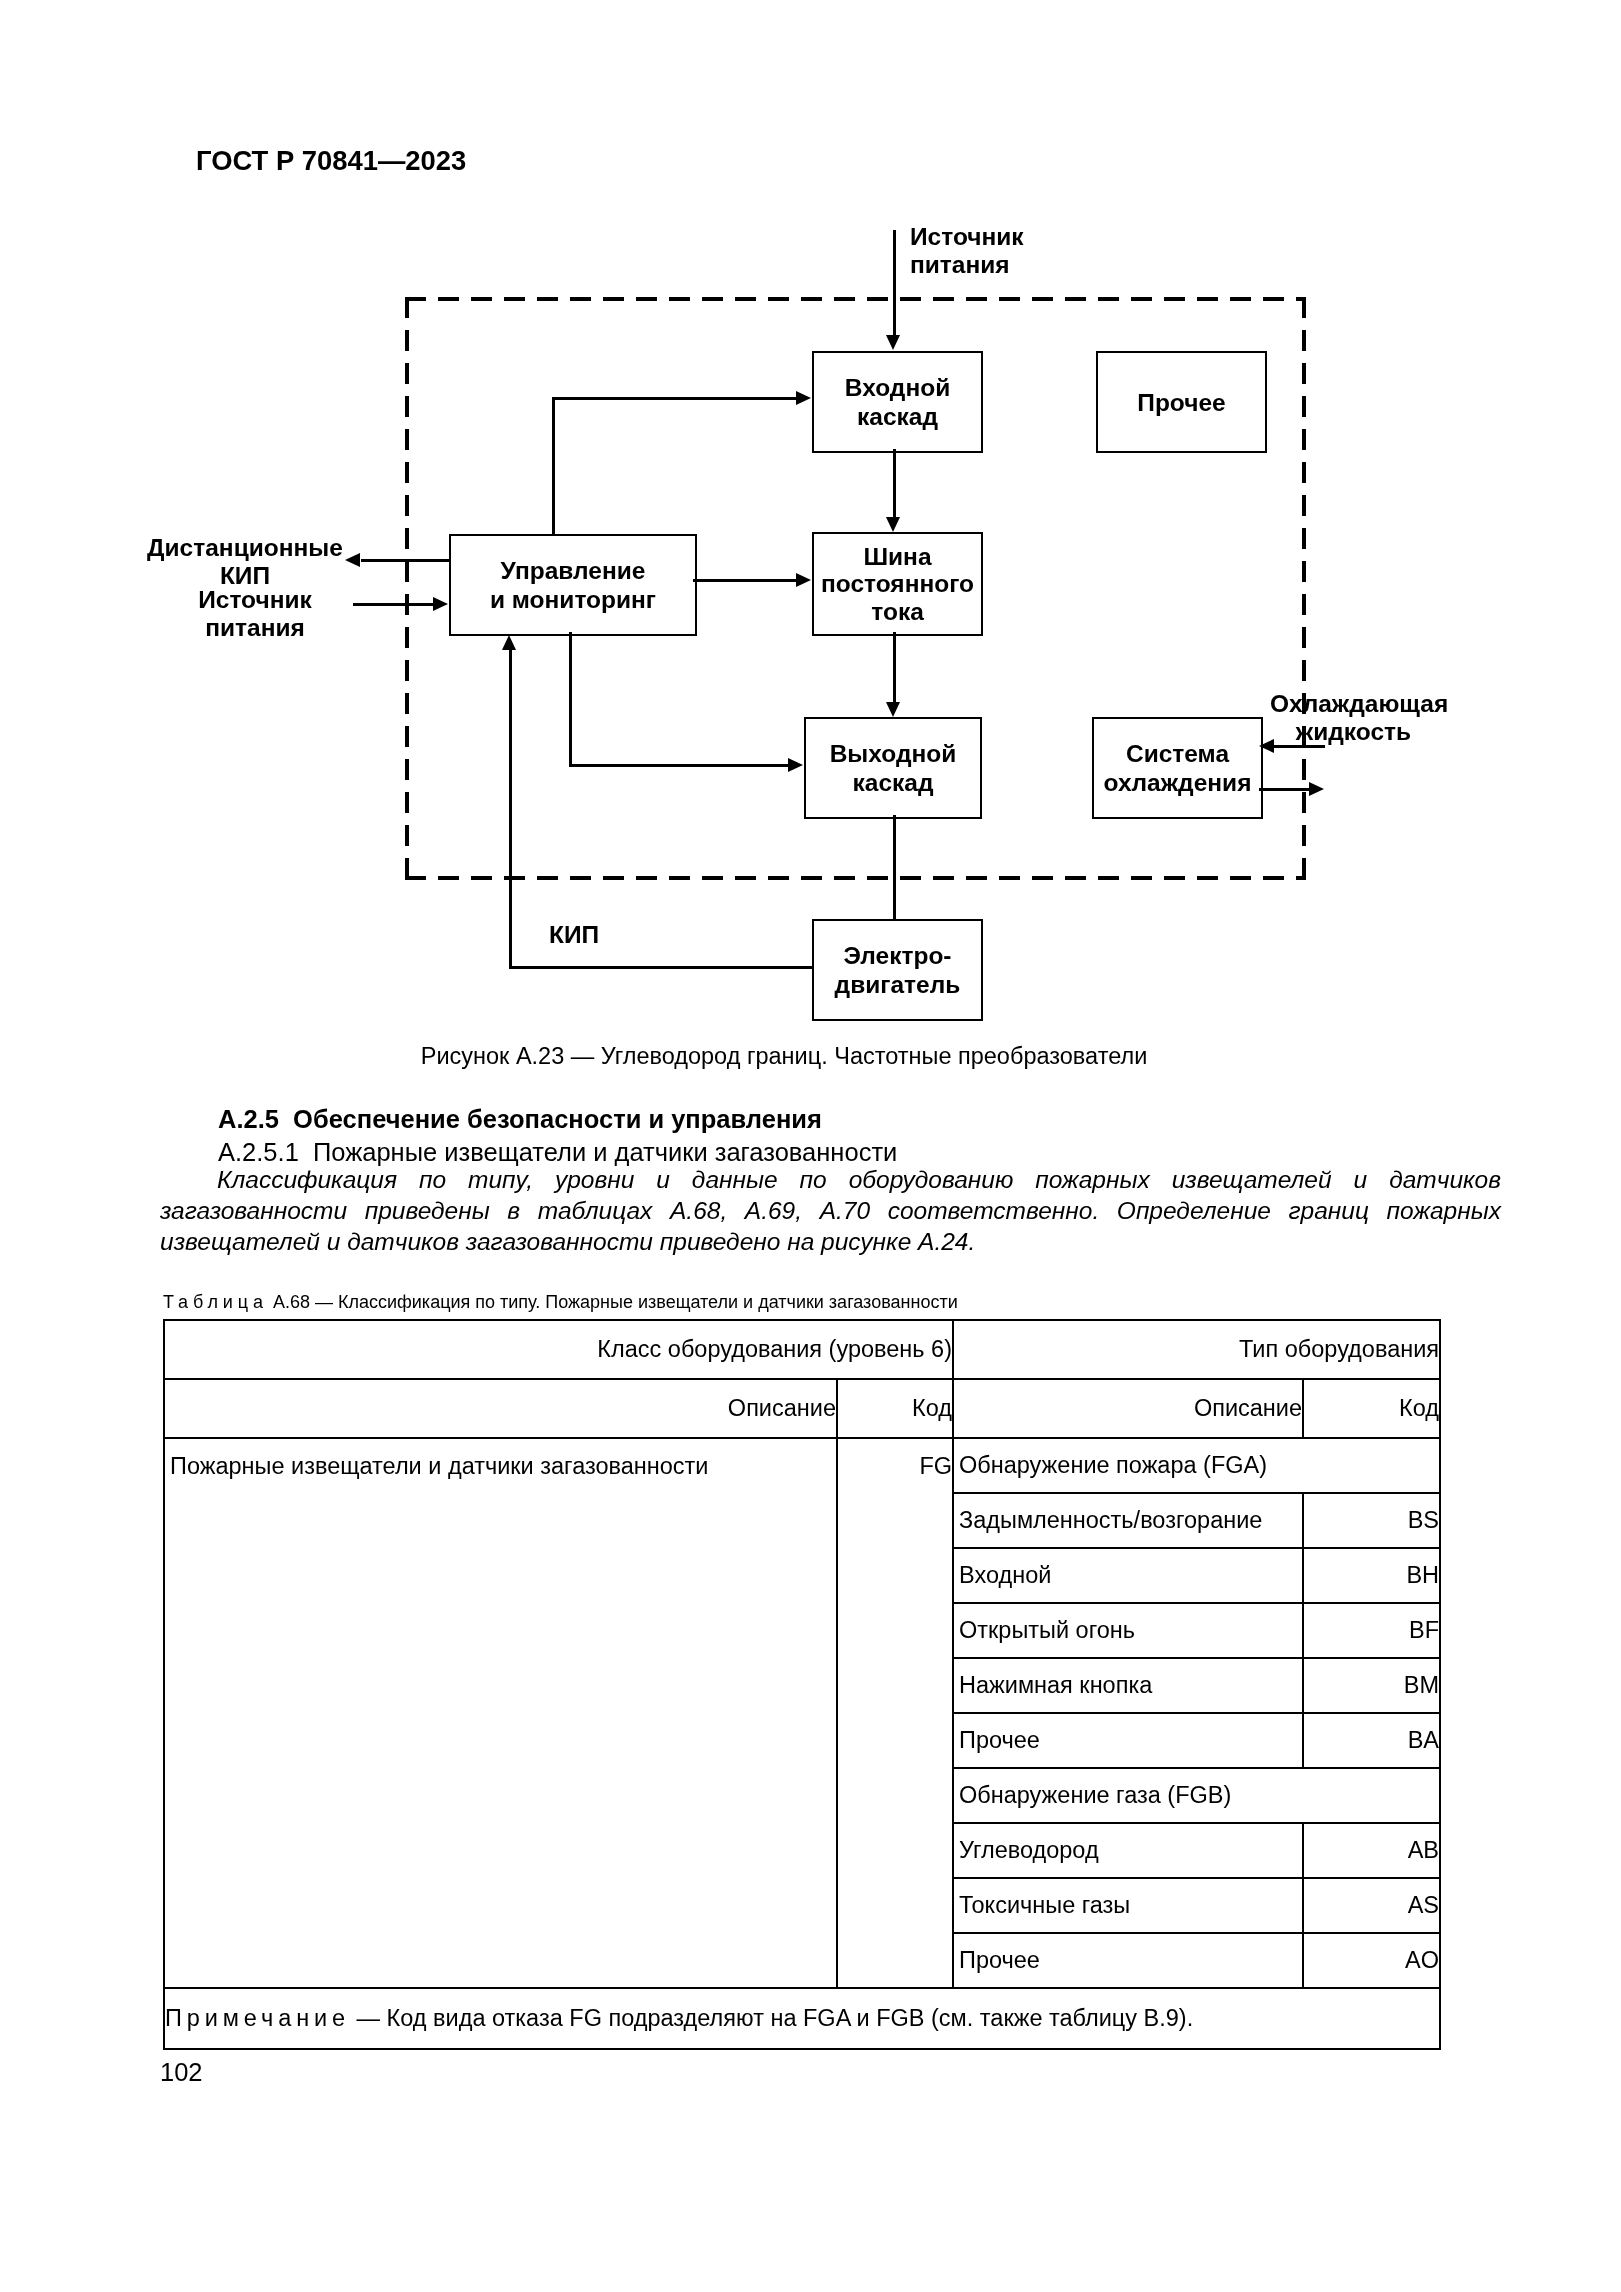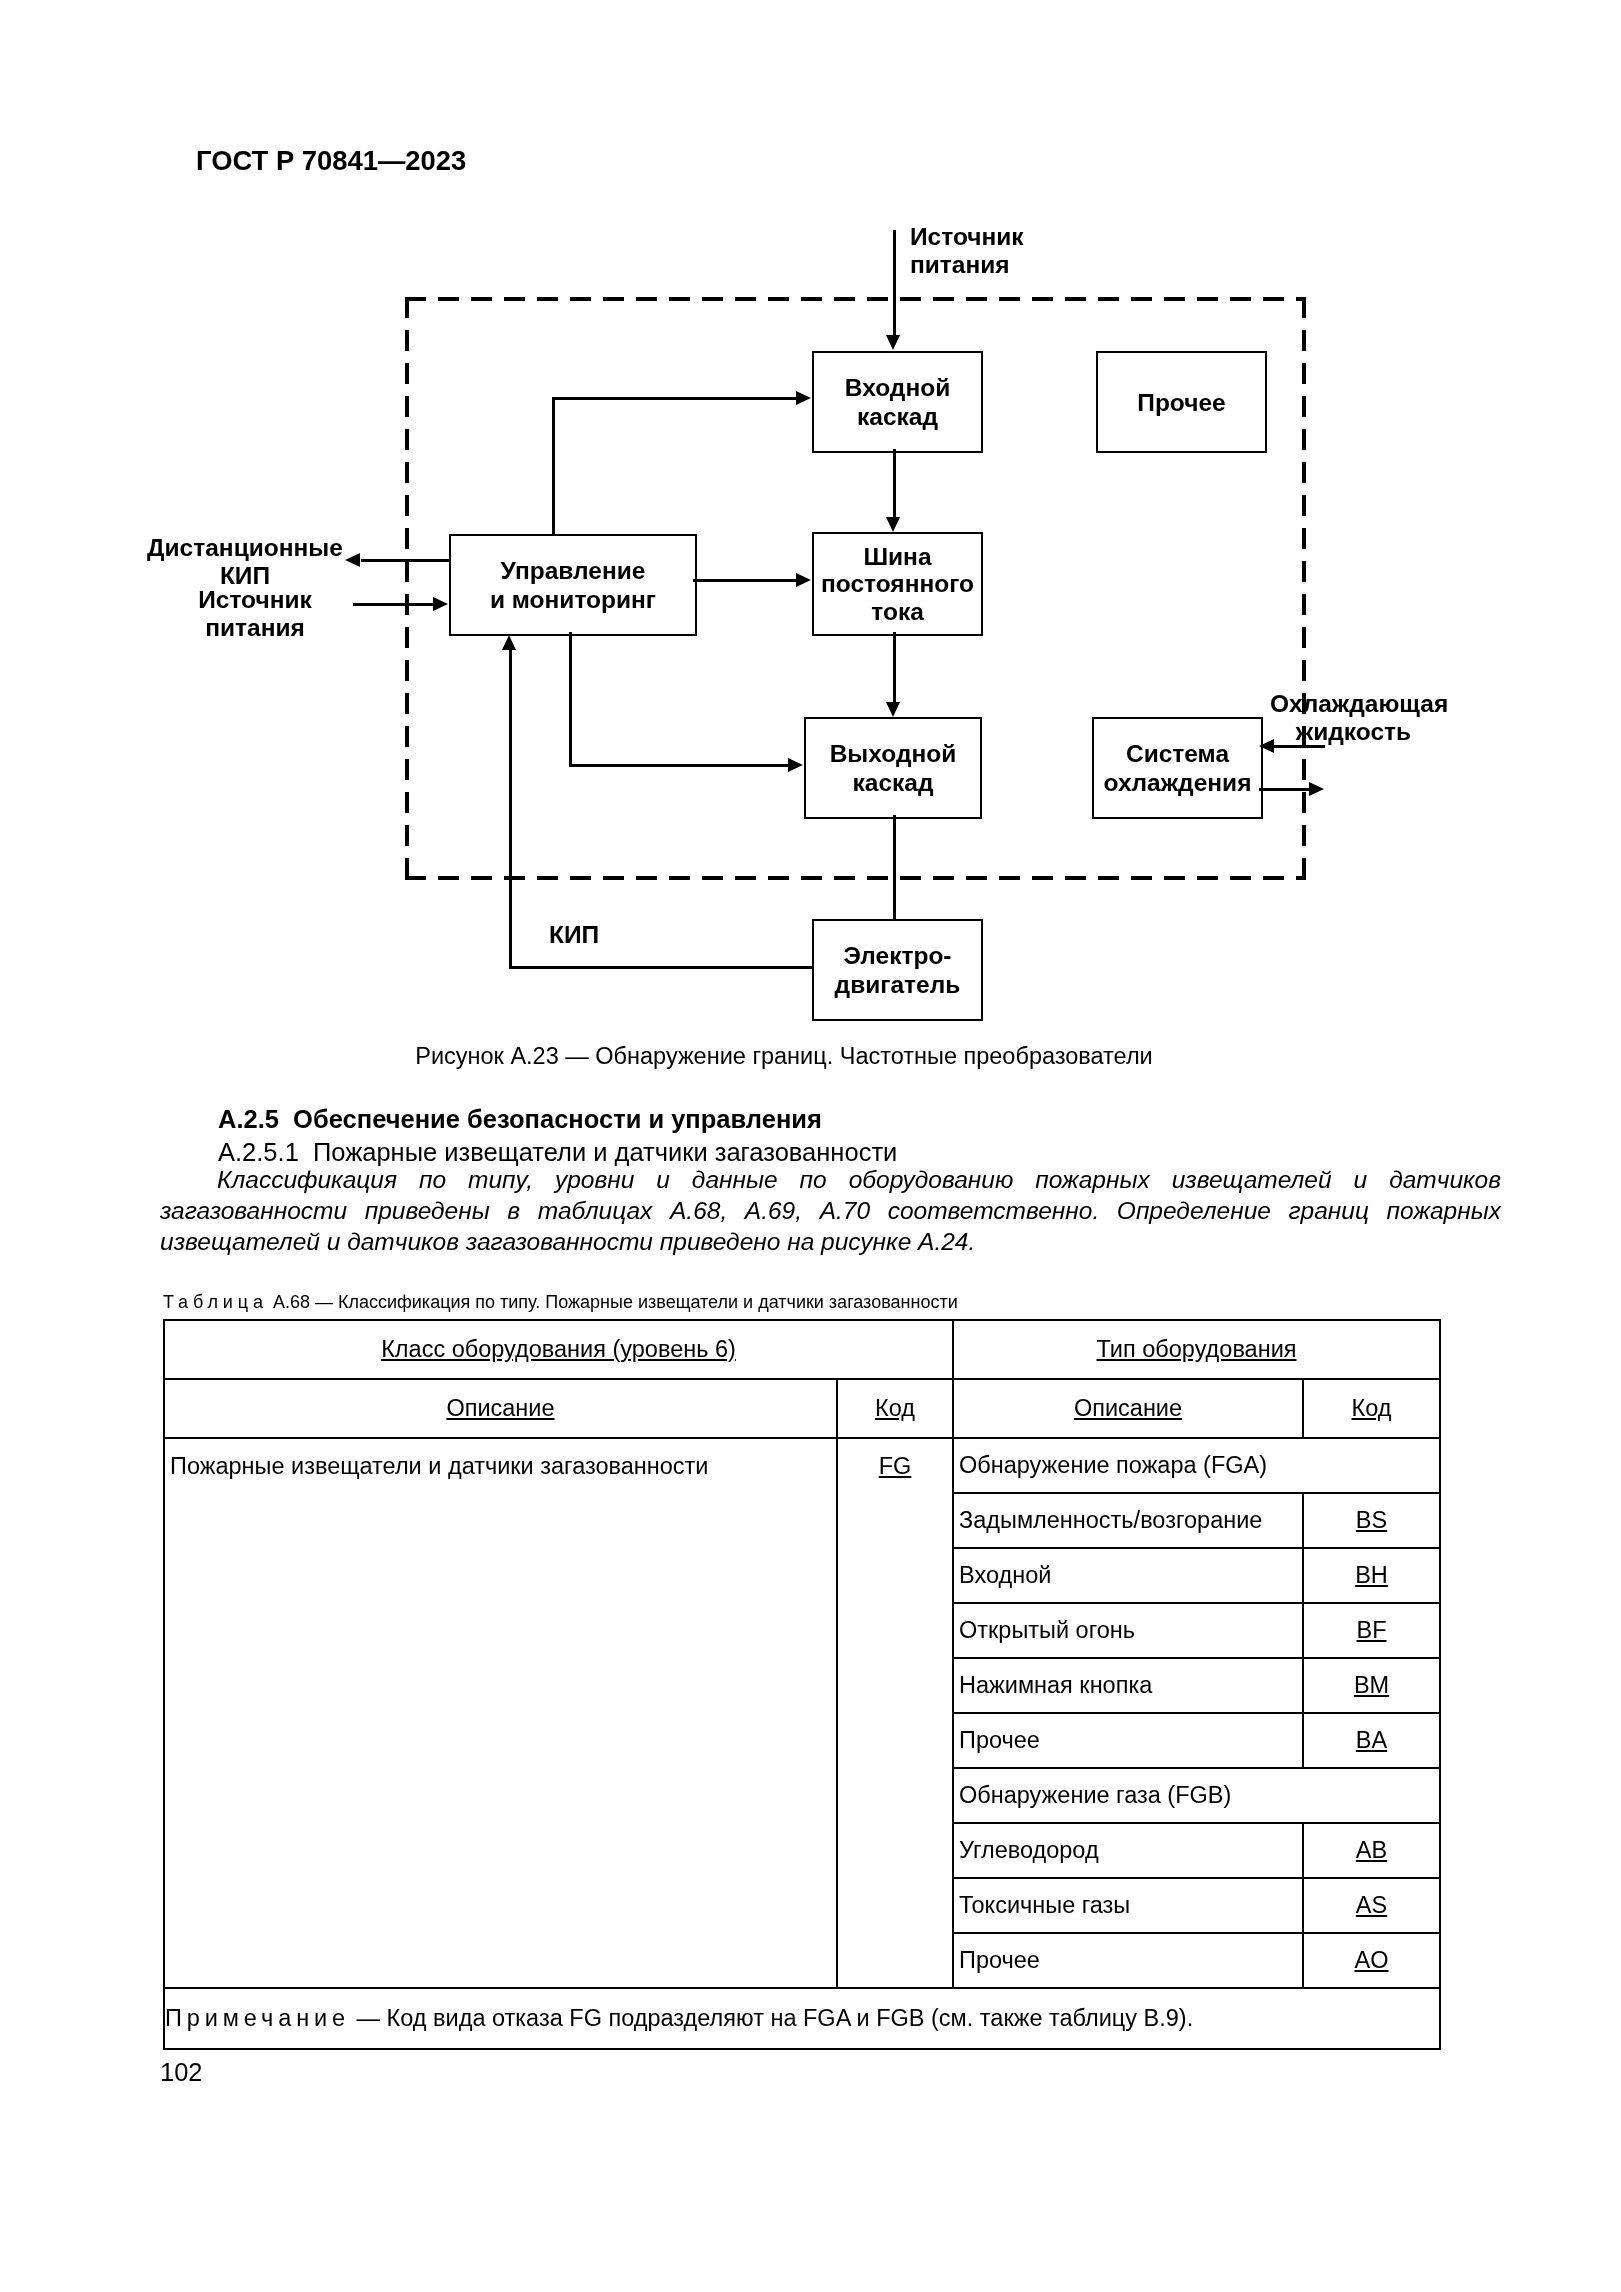--- a/index.html
+++ b/index.html
@@ -28,21 +28,21 @@
   .h-a251{position:absolute;left:218px;top:1138px;font-size:25.5px;white-space:pre-wrap;}
   .para{position:absolute;left:160px;top:1164px;width:1341px;font-size:24.5px;line-height:31px;
         font-style:italic;text-align:justify;text-indent:57px;}
   .ttitle{position:absolute;left:163px;top:1280px;font-size:18px;margin-top:12px;}
   .lsp{letter-spacing:4.9px;}
   .pagenum{position:absolute;left:160px;top:2058px;font-size:25.5px;}
   
   table.gost{position:absolute;left:163px;top:1319px;border-collapse:collapse;table-layout:fixed;
              width:1276px;font-size:23.5px;border:2.9px solid #000;}
   .gost td{border:2px solid #000;padding:0;vertical-align:middle;background:#fff;}
-  .gost td.ctr{text-align:center;text-decoration:underline;}
+  .gost td.ctr{text-align:right;}
   .gost td.pl{padding-left:5px;text-align:left;}
   .gost td.topal{vertical-align:top;padding-top:13.7px;}
   .gost tr.h2row td{border-bottom:2.9px solid #000;margin-top:28px;}
   .gost tr.noterow td{border-top:2.9px solid #000;font-size:23.5px;}
   .notecell{padding-left:51px;}
 </style>
 </head>
 <body>
 
 <div class="page">
@@ -110,21 +110,21 @@
 
   <div class="hline" style="left:353px;top:603px;width:80px;"></div>
   <div class="ah ah-r" style="left:433px;top:597px;"></div>
 
   <div class="hline" style="left:1274px;top:745px;width:51px;"></div>
   <div class="ah ah-l" style="left:1259px;top:739px;"></div>
 
   <div class="hline" style="left:1259px;top:788px;width:51px;"></div>
   <div class="ah ah-r" style="left:1309px;top:782px;"></div>
 
-  <div class="caption">Рисунок А.23 — Обнаружение границ. Частотные преобразователи</div>
+  <div class="caption">Рисунок А.23 — Углеводород границ. Частотные преобразователи</div>
 
   <div class="h-a25">А.2.5  Обеспечение безопасности и управления</div>
   <div class="h-a251">А.2.5.1  Пожарные извещатели и датчики загазованности</div>
   <div class="para">Классификация по типу, уровни и данные по оборудованию пожарных извещателей и датчиков загазованности приведены в таблицах А.68, А.69, А.70 соответственно. Определение границ пожарных извещателей и датчиков загазованности приведено на рисунке А.24.</div>
 
   <div class="ttitle">
     <span class="lsp">Таблица</span>&nbsp;<span>А.68</span> <span>— Классификация по типу. Пожарные извещатели и датчики загазованности</span>
   </div>
 
   <table class="gost">

